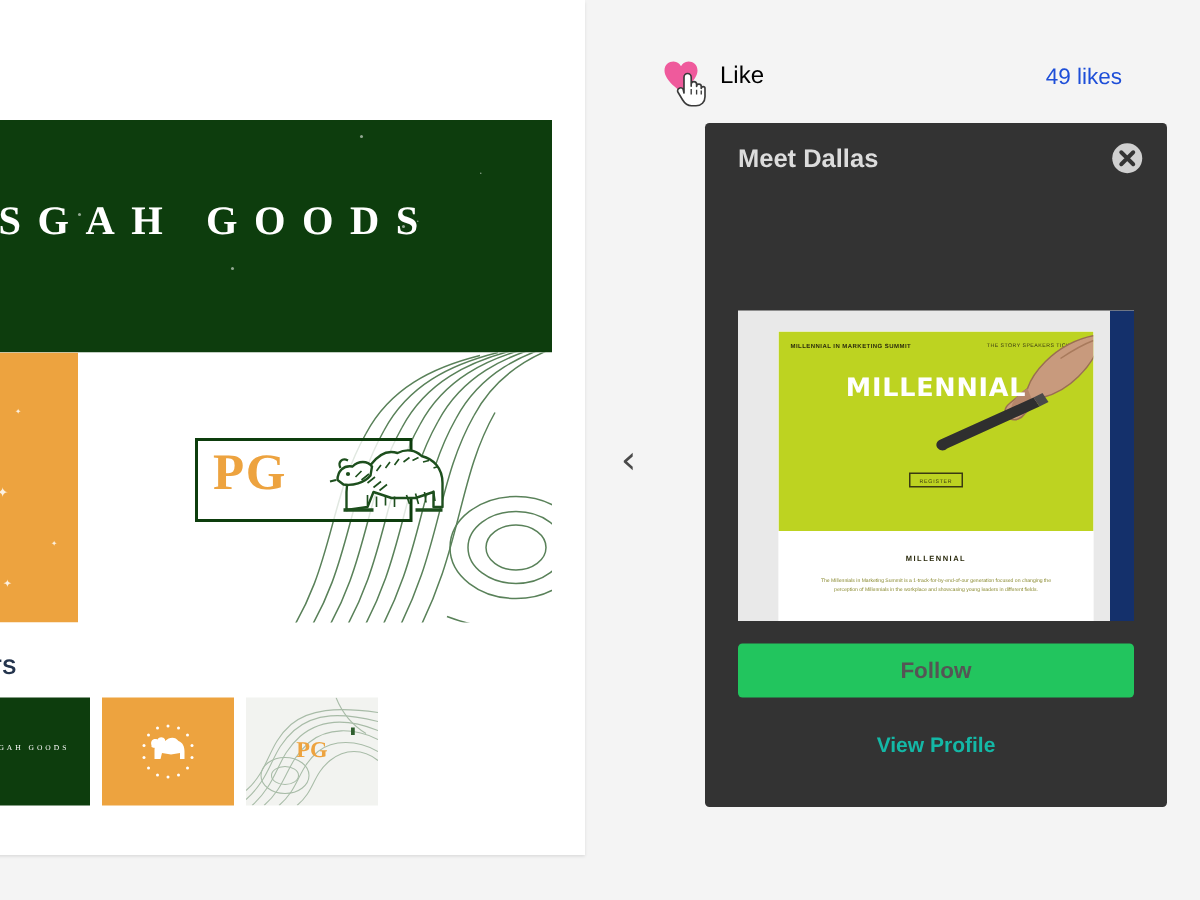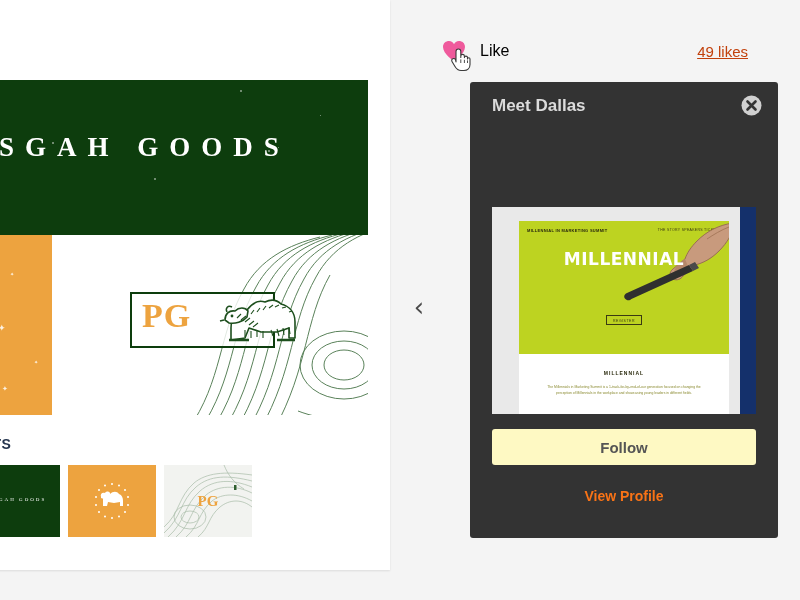--- a/index.html
+++ b/index.html
@@ -181,22 +181,21 @@
     position: absolute;
     left: 40px; top: 4px;
     font-size: 16px;
     color: #000000;
     font-weight: 400;
   }
   .likes-count {
     position: absolute;
     right: 0; top: 5px;
     font-size: 15px;
-    color: #c2410c;
-    text-decoration: underline;
+    color: #1d4ed8;
   }
 
   
   .popover {
     position: absolute;
     left: 440px; top: 82px;
     width: 308px; height: 456px;
     background: #333333;
     border-radius: 3px;
     margin-left: 30px;
@@ -312,34 +311,34 @@
     position: absolute;
     right: 0; top: 0;
     width: 16px; height: 207px;
     background: #14306b;
   }
 
   .follow-btn {
     position: absolute;
     left: 22px; top: 347px;
     width: 264px; height: 36px;
-    background: #fef9c3;
+    background: #22c55e;
     border: none;
     border-radius: 3px;
     color: #555;
     font-size: 15px;
     font-weight: 700;
     font-family: "Liberation Sans", sans-serif;
     cursor: pointer;
   }
   .view-profile {
     position: absolute;
     left: 0; right: 0; top: 406px;
     text-align: center;
-    color: #f97316;
+    color: #14b8a6;
     font-size: 14px;
     font-weight: 700;
     cursor: pointer;
     text-decoration: none;
   }
 </style>
 </head>
 <body>
 
 <div class="stage">

